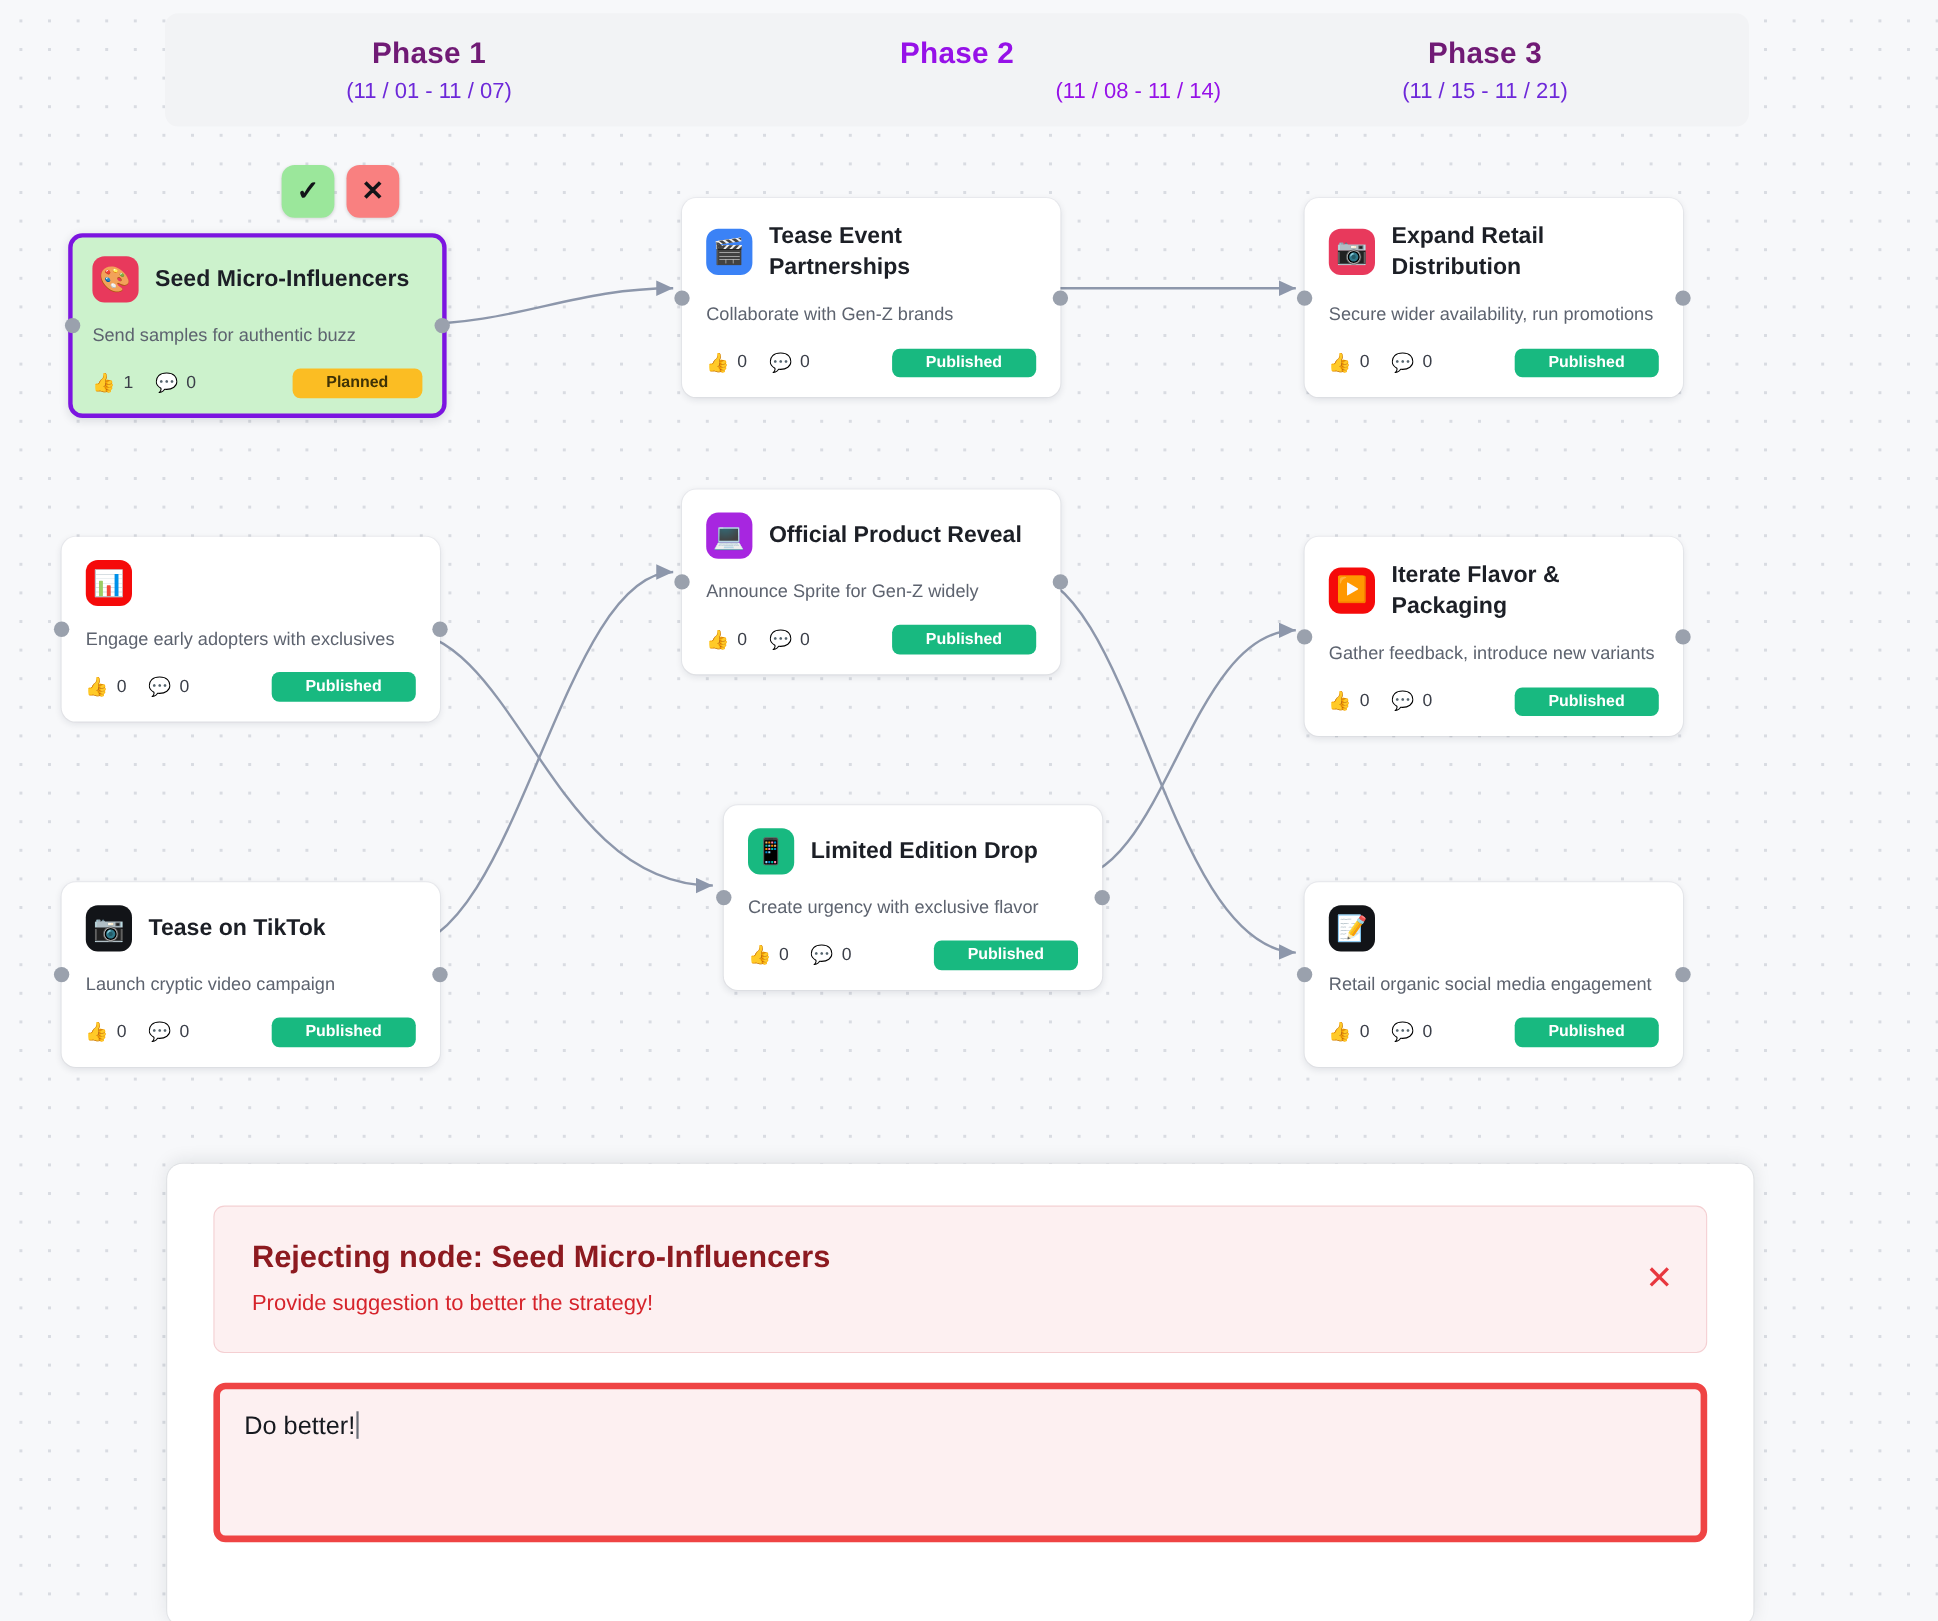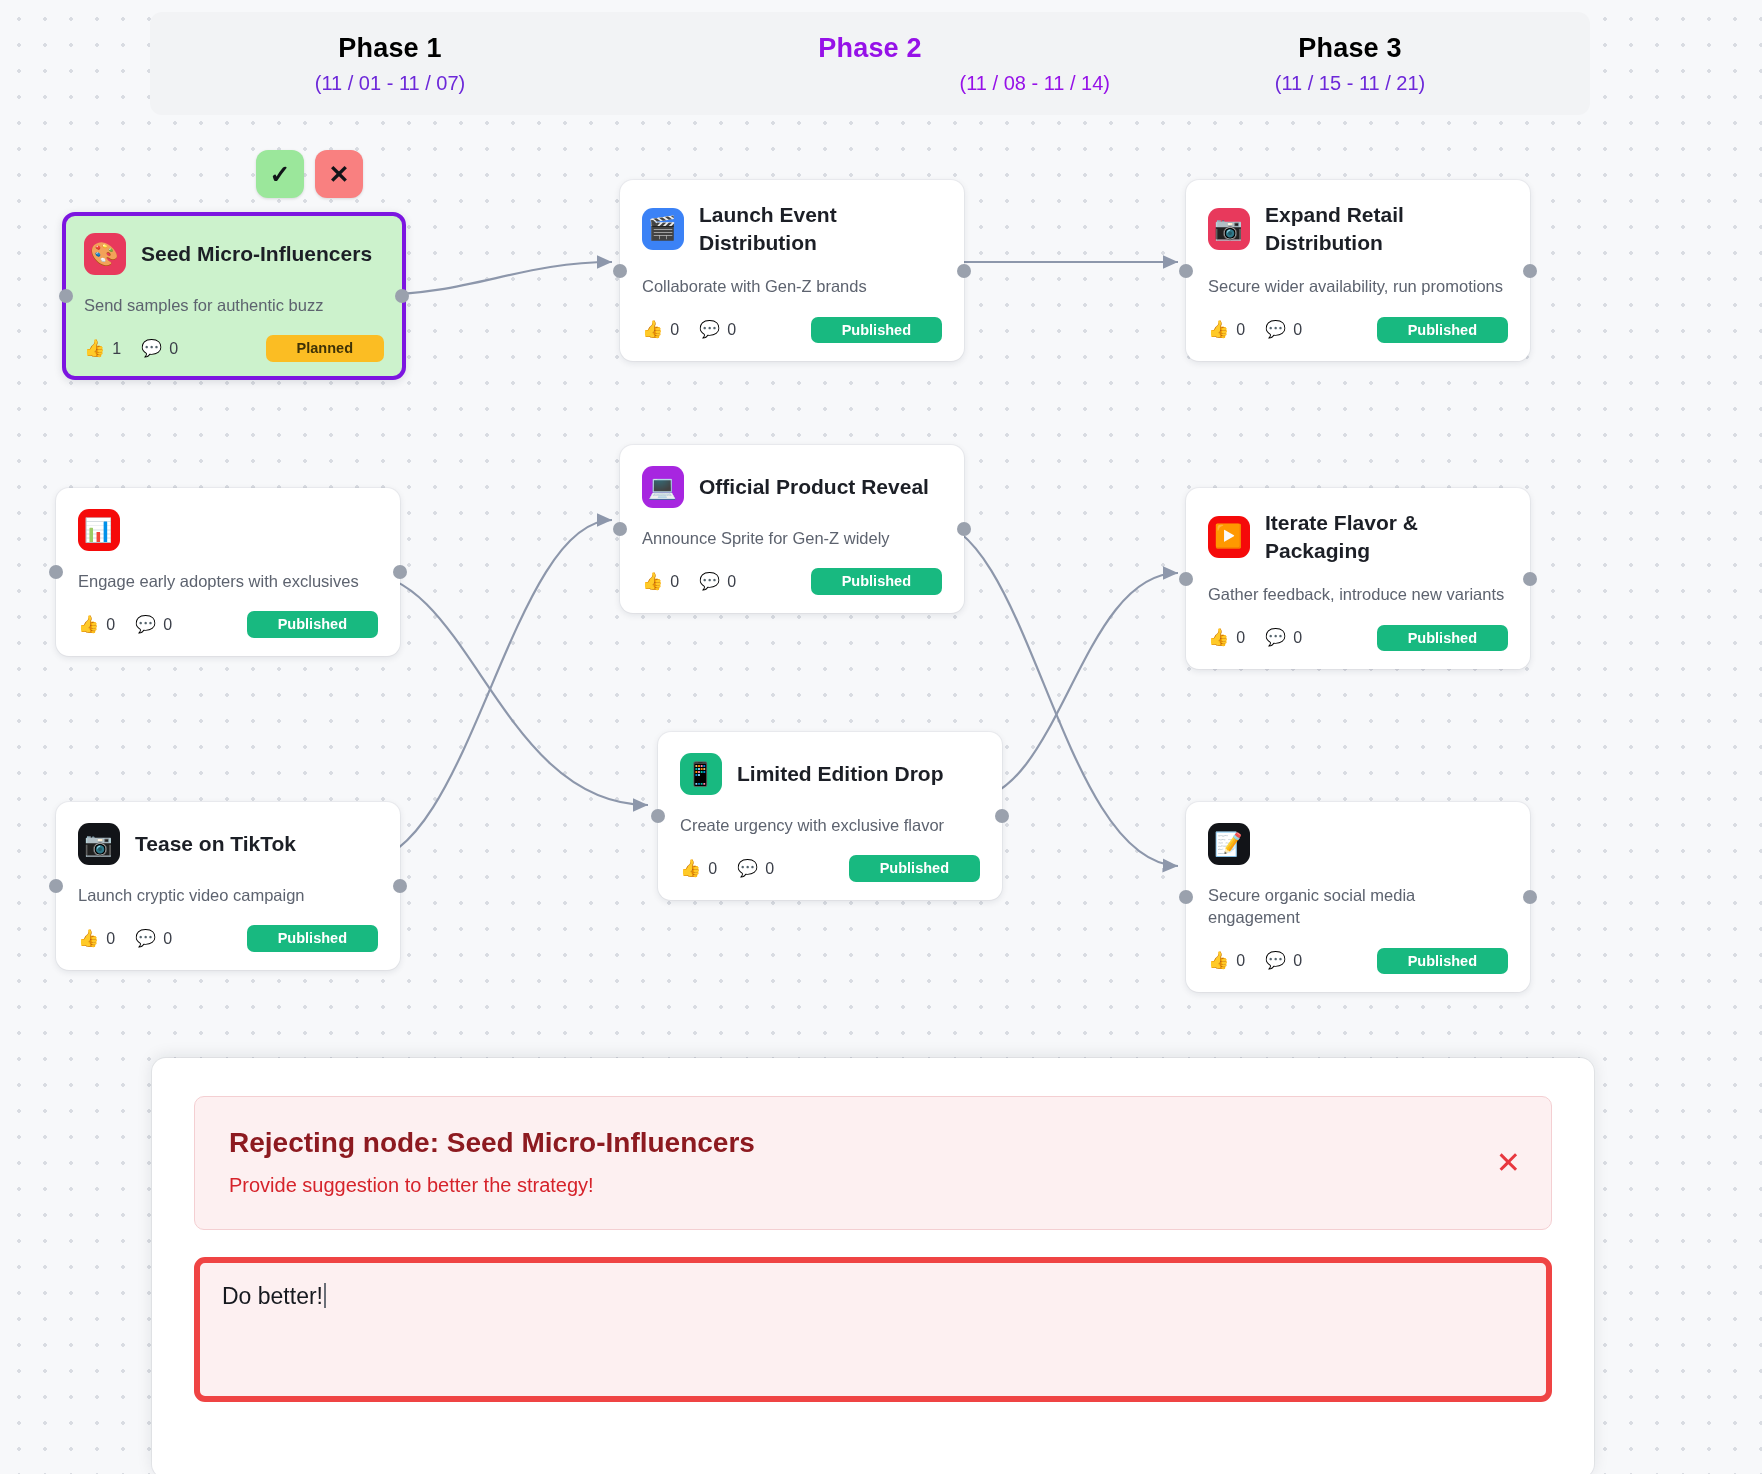--- a/index.html
+++ b/index.html
@@ -31,21 +31,21 @@
   .phase-col {
     flex: 1;
     text-align: center;
     display: flex;
     flex-direction: column;
     gap: 8px;
   }
   .phase-name {
     font-size: 27px;
     font-weight: 700;
-    color: #000000;
+    color: #701a75;
     letter-spacing: .2px;
   }
   .phase-range {
     font-size: 20px;
     font-weight: 400;
     color: #6d28d9;
   }
   .phase-col.active .phase-name { color: #9611e8; }
   .phase-col.active .phase-range { color: #9611e8; text-align: right; }
 
@@ -281,21 +281,21 @@
       <div class="spacer"></div>
       <div class="badge planned">Planned</div>
     </div>
   </div>
 
   <div class="node" style="left:620px; top:180px;">
     <div class="handle l"></div>
     <div class="handle r"></div>
     <div class="node-head">
       <div class="node-emoji" style="background:#3b82f6">🎬</div>
-      <div class="node-title">Launch Event Distribution</div>
+      <div class="node-title">Tease Event Partnerships</div>
     </div>
     <div class="node-desc">Collaborate with Gen-Z brands</div>
     <div class="node-foot">
       <div class="stat">
           <span class="ico">👍</span>
           <span>0</span>
         </div>
       <div class="stat">
           <span class="ico">💬</span>
           <span>0</span>
@@ -435,21 +435,21 @@
       <div class="badge published">Published</div>
     </div>
   </div>
 
   <div class="node" style="left:1186px; top:802px;">
     <div class="handle l"></div>
     <div class="handle r"></div>
     <div class="node-head">
       <div class="node-emoji" style="background:#121418">📝</div>
     </div>
-    <div class="node-desc">Secure organic social media engagement</div>
+    <div class="node-desc">Retail organic social media engagement</div>
     <div class="node-foot">
       <div class="stat">
           <span class="ico">👍</span>
           <span>0</span>
         </div>
       <div class="stat">
           <span class="ico">💬</span>
           <span>0</span>
         </div>
       <div class="spacer"></div>

